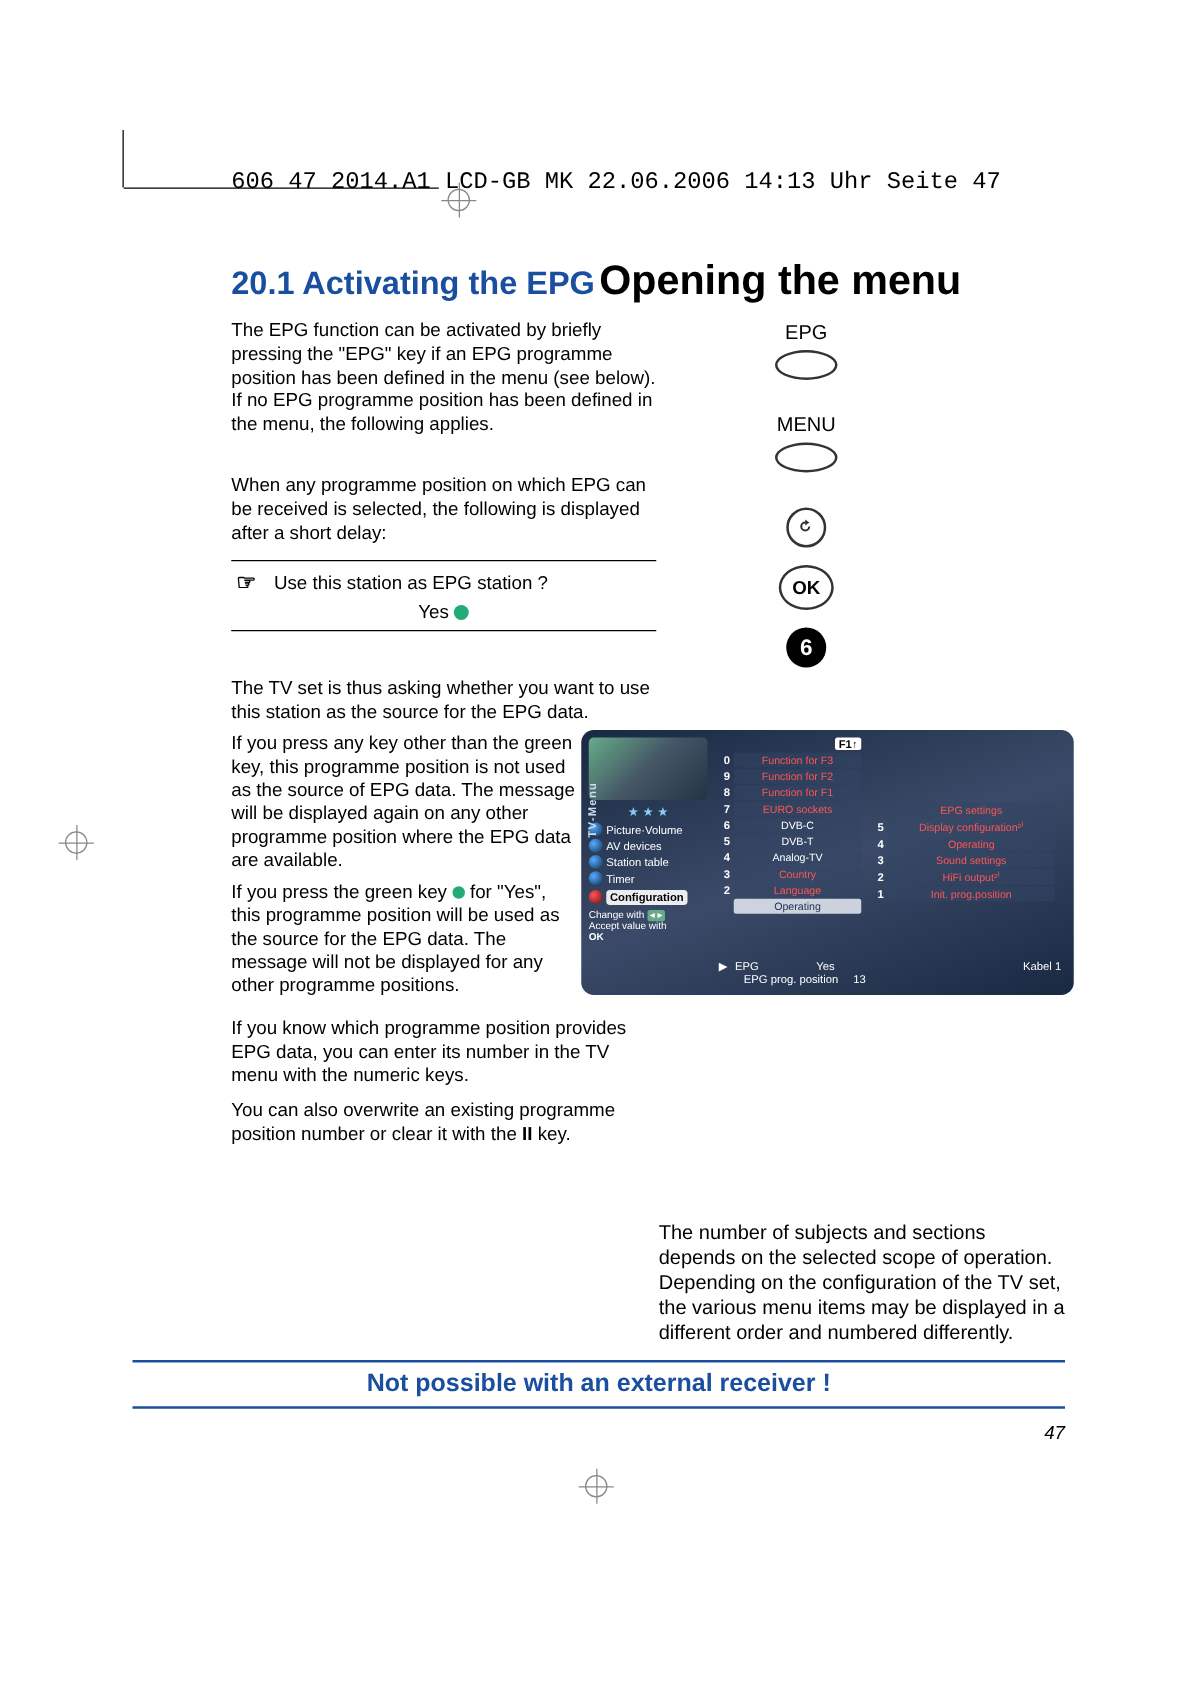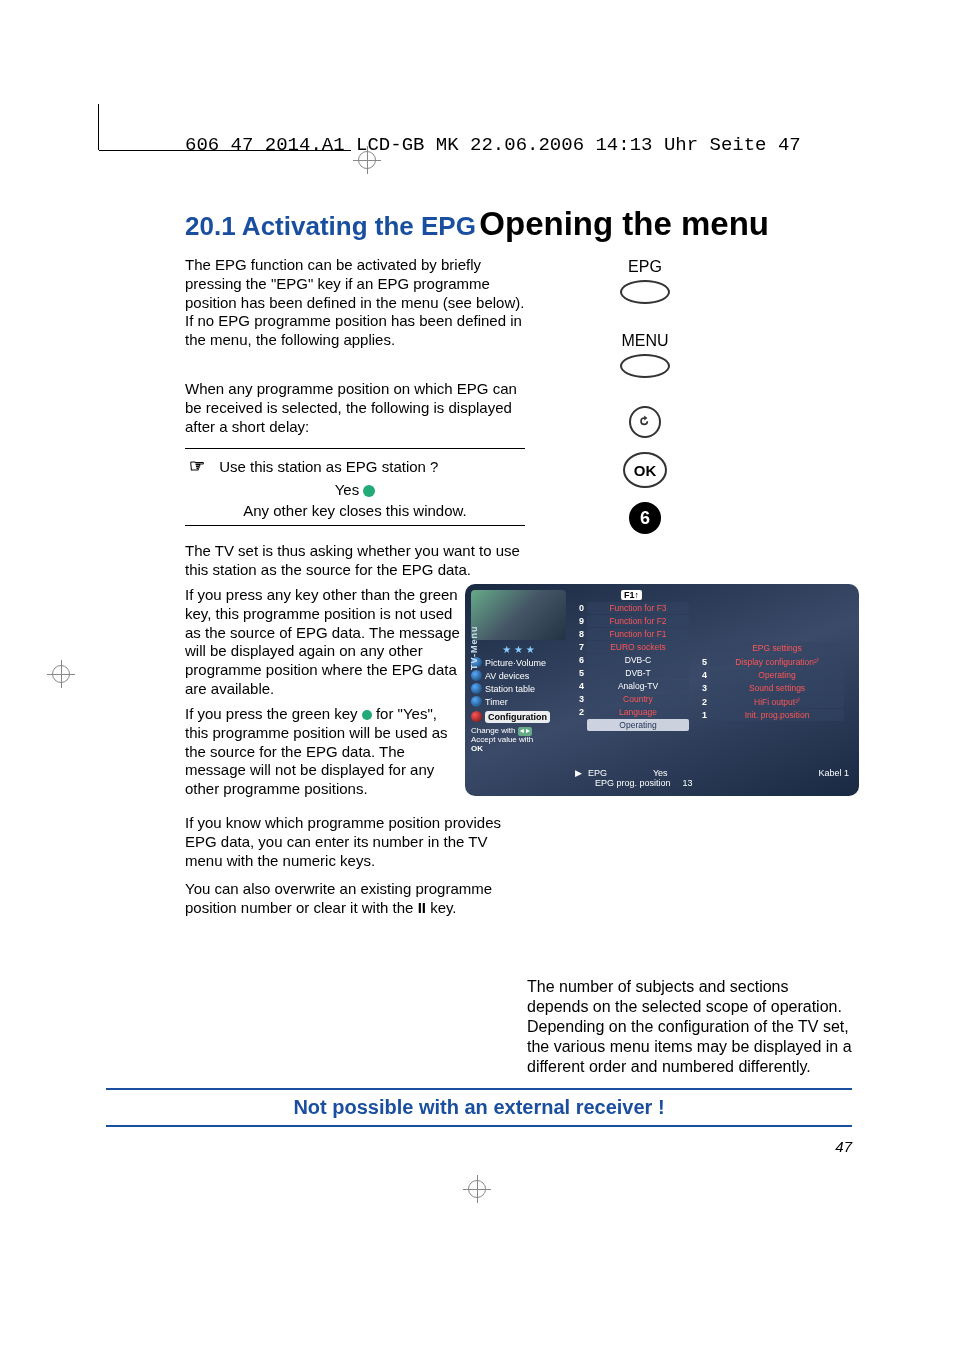--- a/index.html
+++ b/index.html
@@ -195,21 +195,20 @@
 
 <div class="callout-box">
   <div class="callout-row1">
     <span class="hand-icon">☞</span>
     <span>Use this station as EPG station ?</span>
   </div>
   <div class="callout-row2">
     <span>Yes</span>
     <span class="green-dot"></span>
   </div>
-  <div class="callout-row3">Any other key closes this window.</div>
 </div>
 
 <div class="body-text p3">The TV set is thus asking whether you want to use this station as the source for the EPG data.</div>
 <div class="body-text p4">If you press any key other than the green key, this programme position is not used as the source of EPG data. The message will be displayed again on any other programme position where the EPG data are available.</div>
 <div class="body-text p5">
   <span>If you press the green key </span><span class="green-dot-small"></span><span> for "Yes", this programme position will be used as the source for the EPG data. The message will not be displayed for any other programme positions.</span>
 </div>
 <div class="body-text p6">If you know which programme position provides EPG data, you can enter its number in the TV menu with the numeric keys.</div>
 <div class="body-text p7">
   <span>You can also overwrite an existing programme position number or clear it with the </span><b>II</b><span> key.</span>
@@ -258,21 +257,21 @@
         <span class="tv-dot-red"></span>
         <span class="tv-config">Configuration</span>
       </div>
     <div class="tv-change">
       <span>Change with</span> <span class="tv-arrows">◂ ▸</span><br>
       <span>Accept value with</span><br>
       <span class="tv-ok">OK</span>
     </div>
   </div>
   <div class="tv-mid" id="tv-mid">
-    <div style="text-align:center; margin-bottom:2px;"><span class="tv-f1"><span>F1</span>↑</span></div>
+    <div style="text-align:right; margin-bottom:2px;"><span class="tv-f1"><span>F1</span>↑</span></div>
   <div class="tv-row red">
         <span class="tv-num">0</span>
         <span class="tv-label">Function for F3</span>
       </div>
       <div class="tv-row red">
         <span class="tv-num">9</span>
         <span class="tv-label">Function for F2</span>
       </div>
       <div class="tv-row red">
         <span class="tv-num">8</span>

